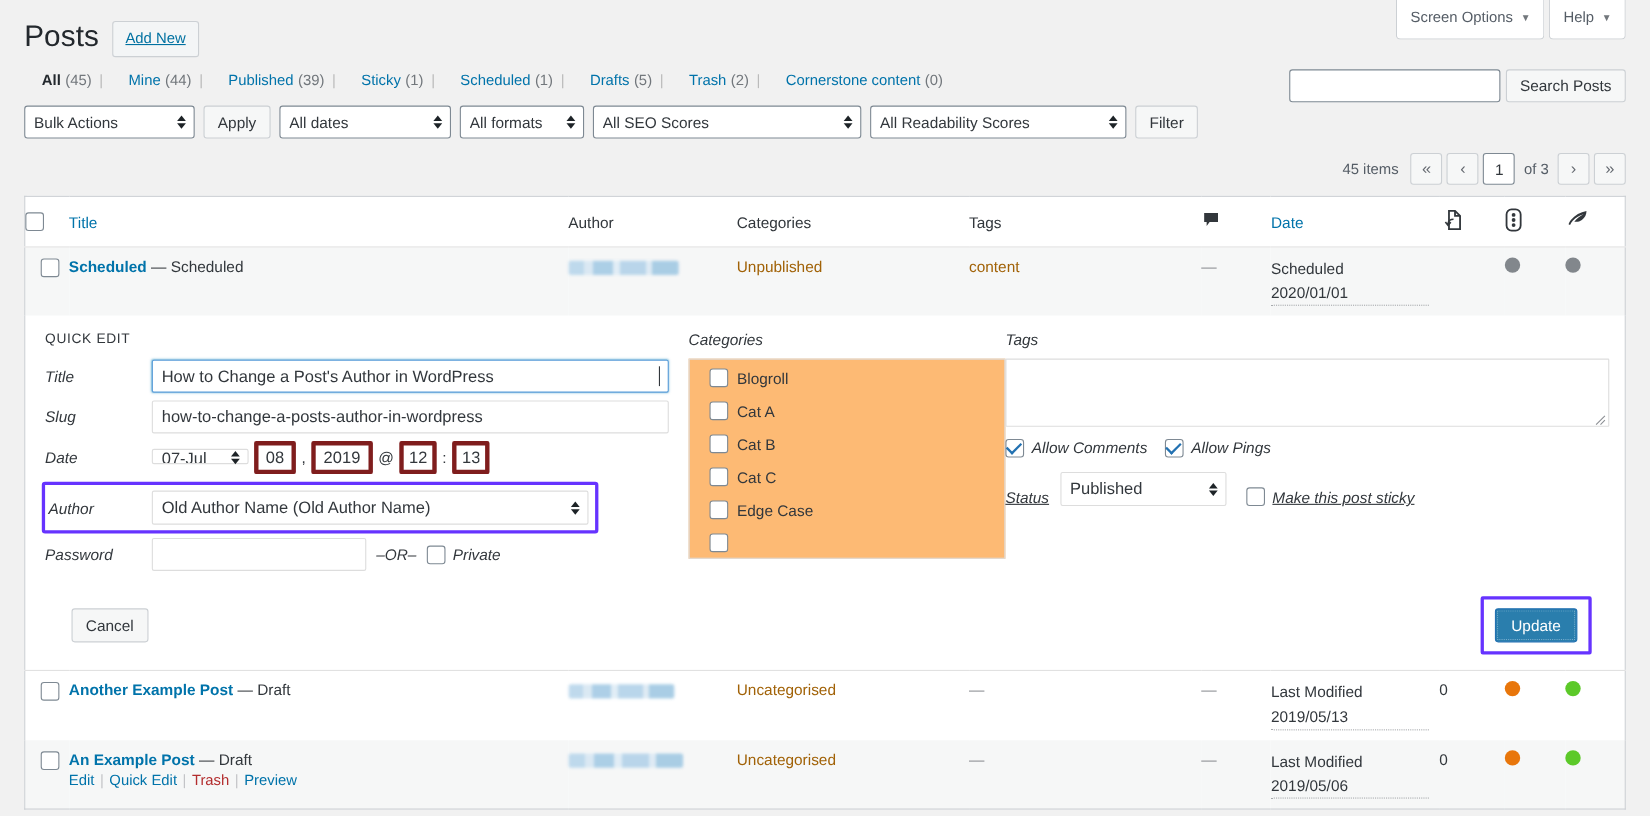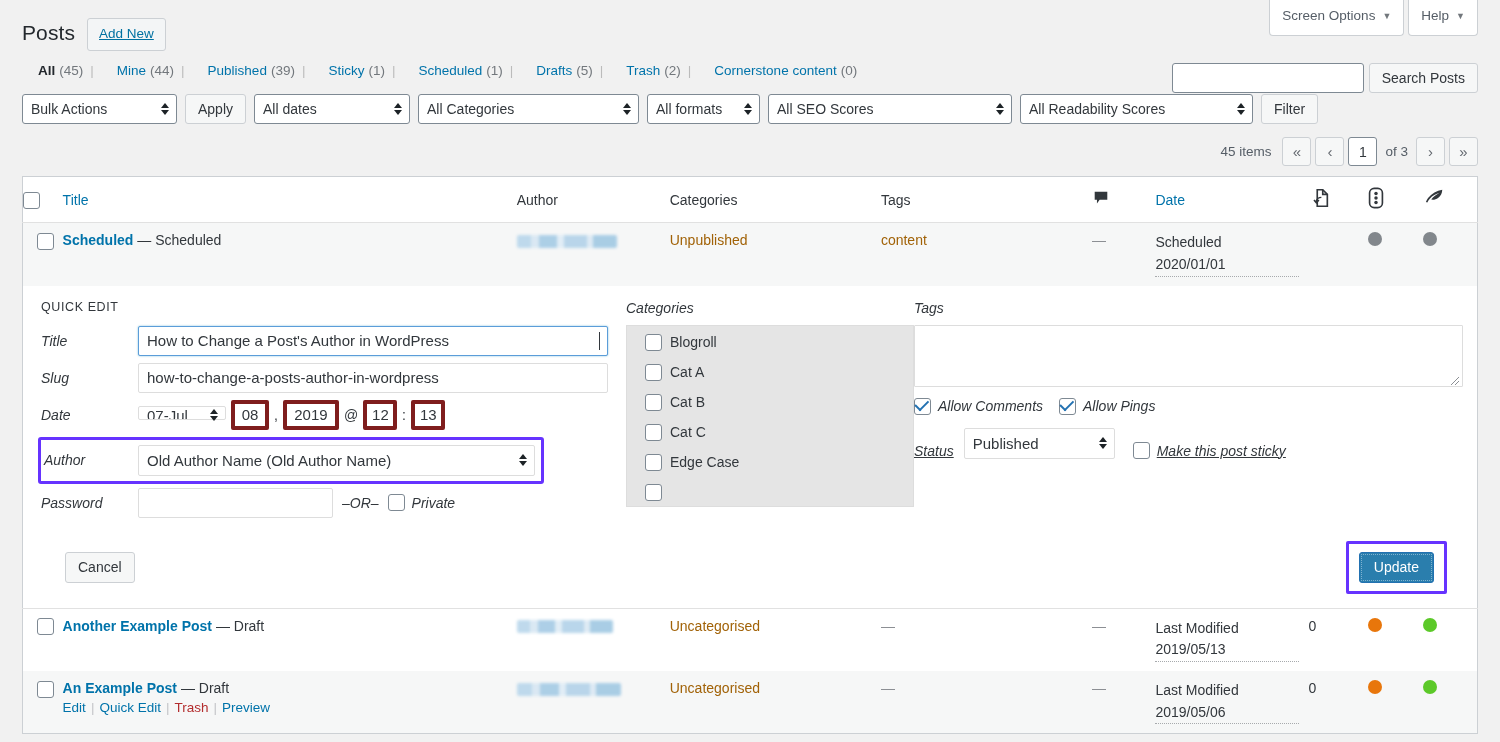--- a/index.html
+++ b/index.html
@@ -29,21 +29,21 @@
     display: flex; align-items: center; gap: 7px;
     white-space: nowrap;
   }
   .meta-btn + .meta-btn { margin-left: 4px; }
   .caret { font-size: 9px; color: #72777c; }
 
   
   .wrap { padding: 0 22px; }
   .page-head { display: flex; align-items: center; gap: 12px; padding-top: 16px; }
   h1.page-title {
-    font-size: 21px; font-weight: 400; color: #23282d;
+    font-size: 27px; font-weight: 400; color: #23282d;
     margin: 0; line-height: 1.3; letter-spacing: .1px;
   }
   .add-new {
     background: #f3f5f6;
     border: 1px solid #ccd0d4;
     color: #0071a1;
     border-radius: 3px;
     font-size: 13.5px;
     padding: 5px 11px 6px;
     line-height: 1.5;
@@ -233,21 +233,21 @@
   }
   .qe-cb.checked::after {
     content: ""; display: block; width: 11px; height: 6px;
     border-left: 2.5px solid #2271b1; border-bottom: 2.5px solid #2271b1;
     transform: rotate(-45deg) translate(1px,-2px);
   }
   .inline-label { font-style: italic; font-size: 14px; color: #32373c; margin-left: 7px; }
 
   .taxlabel { font-style: italic; font-size: 14px; color: #32373c; margin-bottom: 9px; display: block; }
   .cat-box {
-    border: 1px solid #ddd; background: #e5e5e5; height: 182px; overflow: hidden;
+    border: 1px solid #ddd; background: #fdba74; height: 182px; overflow: hidden;
     padding: 8px 10px;
   }
   .cat-item { display: flex; align-items: center; margin-bottom: 13px; }
   .cat-item span { font-size: 14px; color: #32373c; margin-left: 8px; }
   .tags-box {
     width: 100%; height: 62px; border: 1px solid #ddd; background: #fff;
     position: relative; border-radius: 1px;
   }
   .resize-grip { position: absolute; right: 2px; bottom: 1px; width: 12px; height: 12px; }
   .checks-row { display: flex; margin-top: 11px; }
@@ -361,29 +361,20 @@
     <span class="select-wrap">
       <select class="wp-select" style="width:156px">
         <option>All dates</option>
       </select>
       <span class="updown">
           <i class="up"></i>
           <i class="dn"></i>
         </span>
     </span>
 
-    <span class="select-wrap">
-      <select class="wp-select" style="width:221px">
-        <option>All Categories</option>
-      </select>
-      <span class="updown">
-          <i class="up"></i>
-          <i class="dn"></i>
-        </span>
-    </span>
 
     <span class="select-wrap">
       <select class="wp-select" style="width:113px">
         <option>All formats</option>
       </select>
       <span class="updown">
           <i class="up"></i>
           <i class="dn"></i>
         </span>
     </span>

